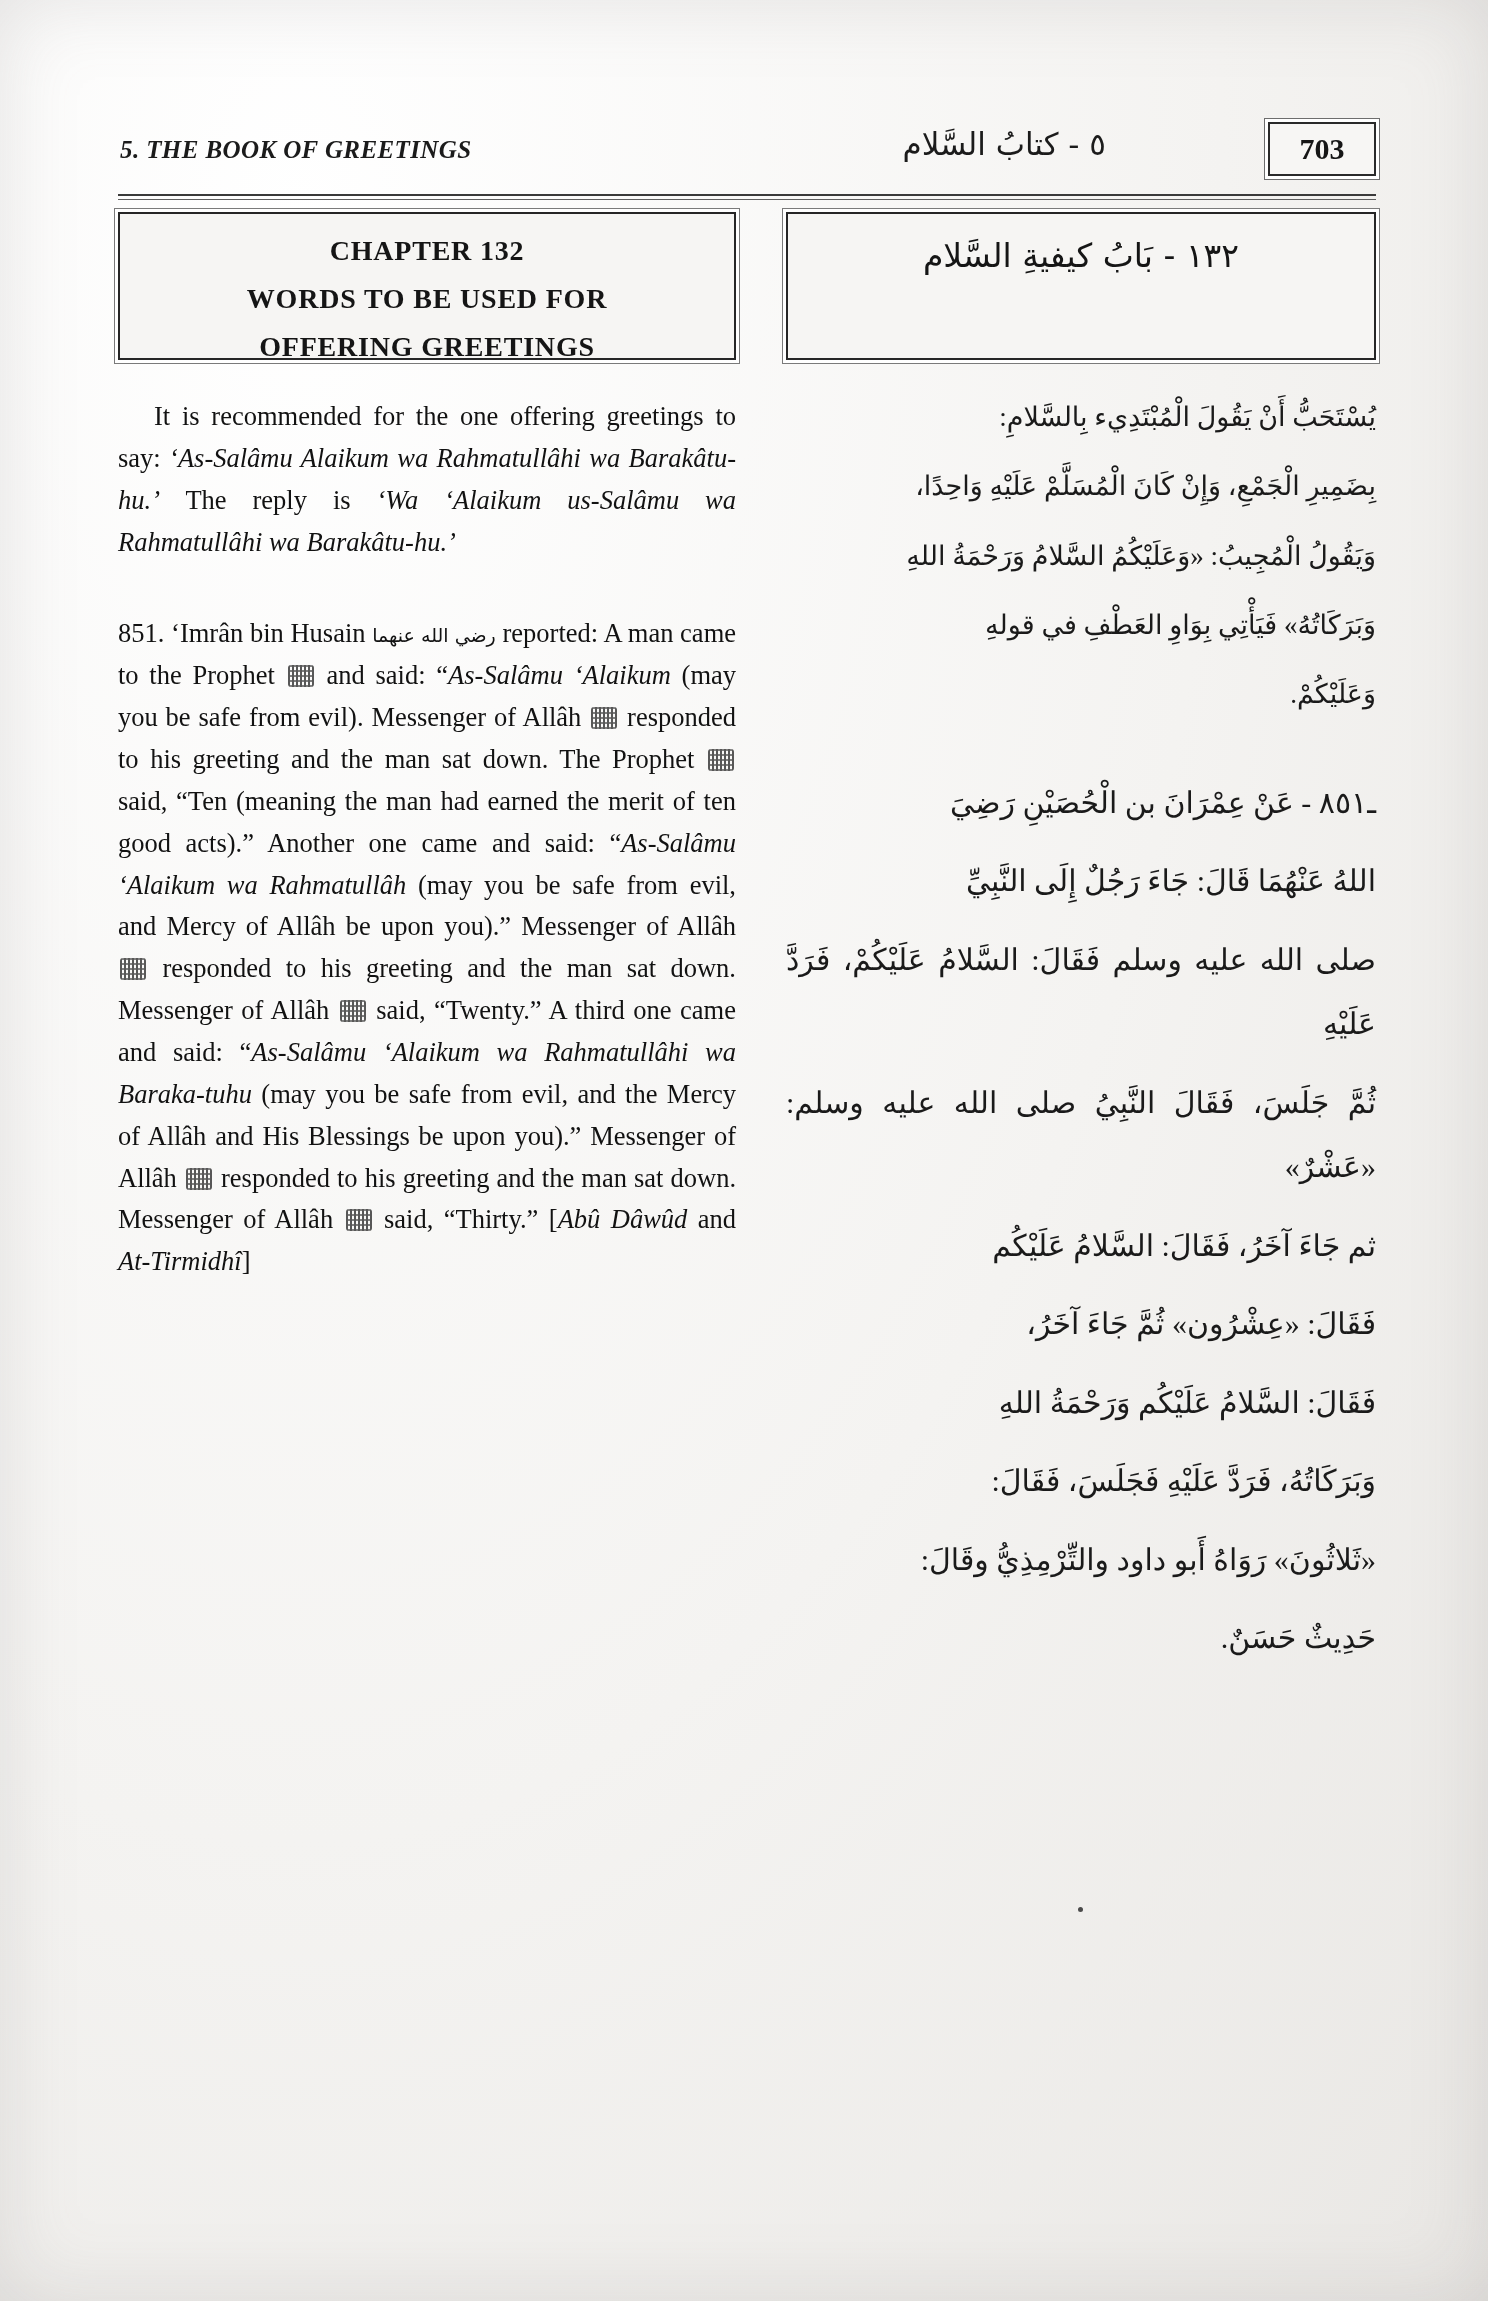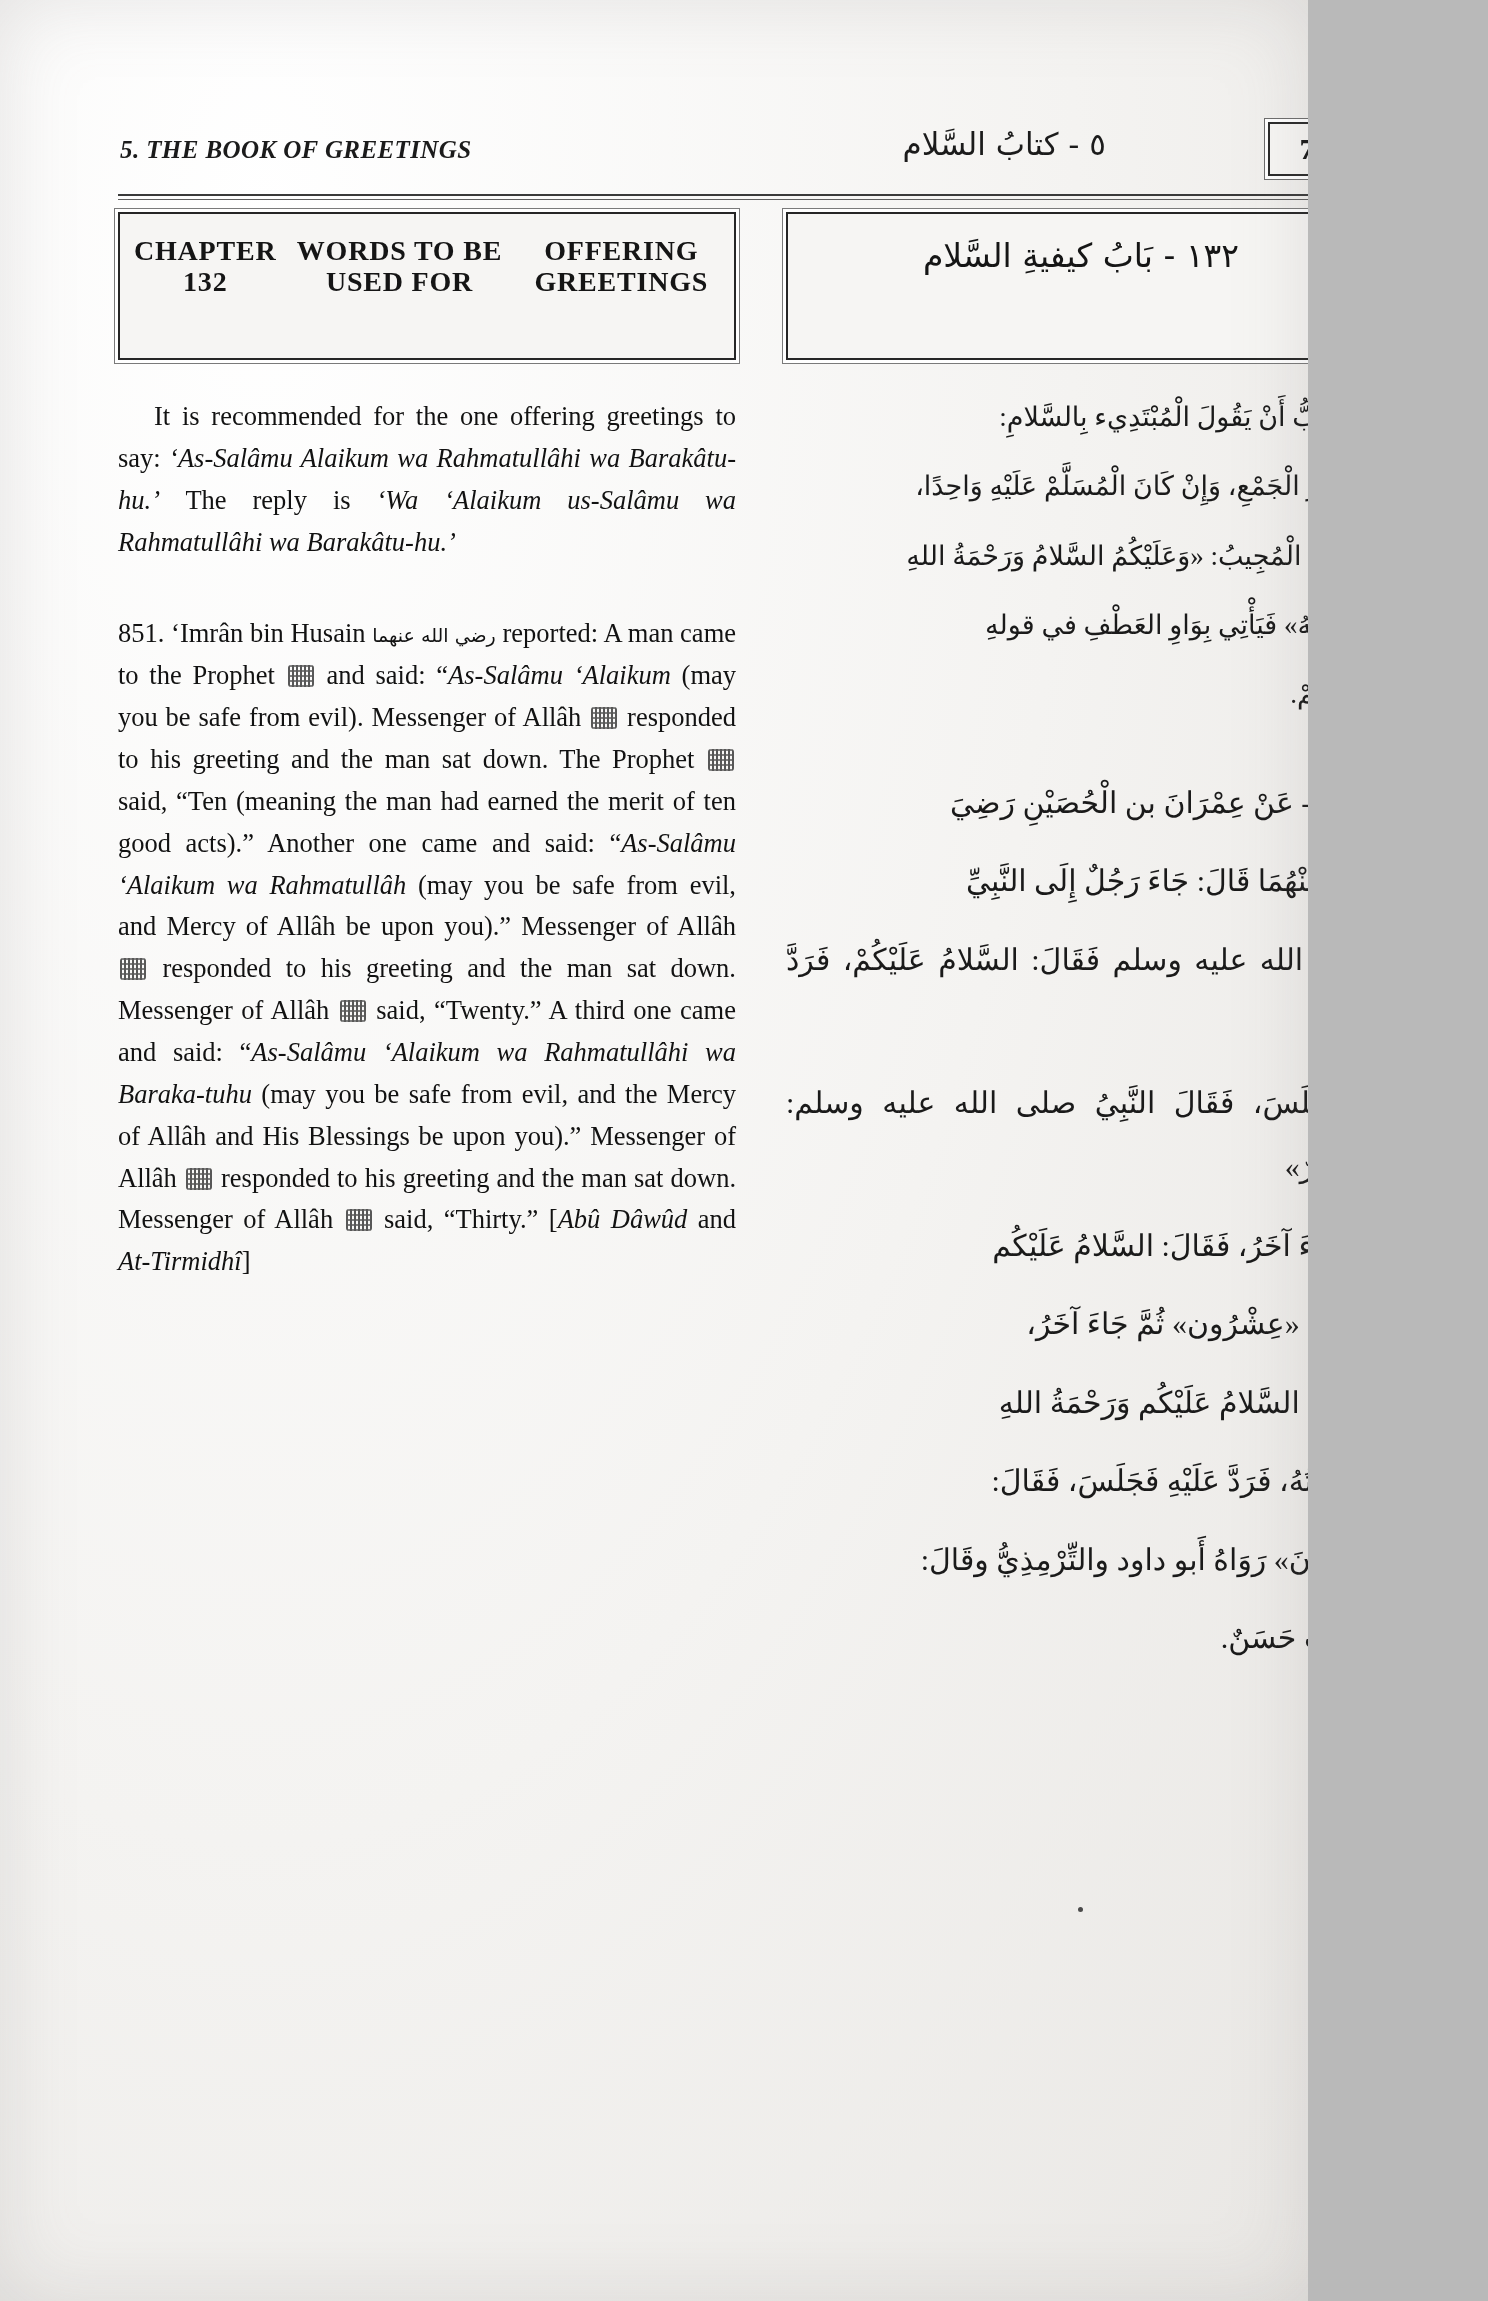--- a/index.html
+++ b/index.html
@@ -8,21 +8,21 @@
     background: #b9b9b9;
   }
   body {
     width: 1488px;
     height: 2301px;
     font-family: "Liberation Serif", serif;
   }
   .page {
     position: absolute;
     left: 0; top: 0;
-    width: 1308px;
+    width: 1488px;
     height: 2301px;
     background: #ffffff;
     background-image:
       radial-gradient(ellipse at 20% 10%, #ffffff 0%, #f4f3f1 55%, #e9e7e4 100%);
     overflow: hidden;
   }
   
   .page::after {
     content: "";
     position: absolute;
@@ -123,21 +123,21 @@
     border: 2px solid #262626;
     box-shadow: 0 0 0 3px #ffffff, 0 0 0 4px #7a7a7a;
     background: #f6f5f3;
     text-align: center;
     padding: 22px 14px 26px;
   }
   .chapter-box.en {
     height: 148px;
     box-sizing: border-box;
     display: flex;
-    flex-direction: row;
+    flex-direction: column;
     justify-content: flex-start;
     gap: 17px;
   }
   .chapter-line {
     font-weight: bold;
     font-size: 28px;
     letter-spacing: 0.8px;
     color: #151515;
     line-height: 1.1;
   }

